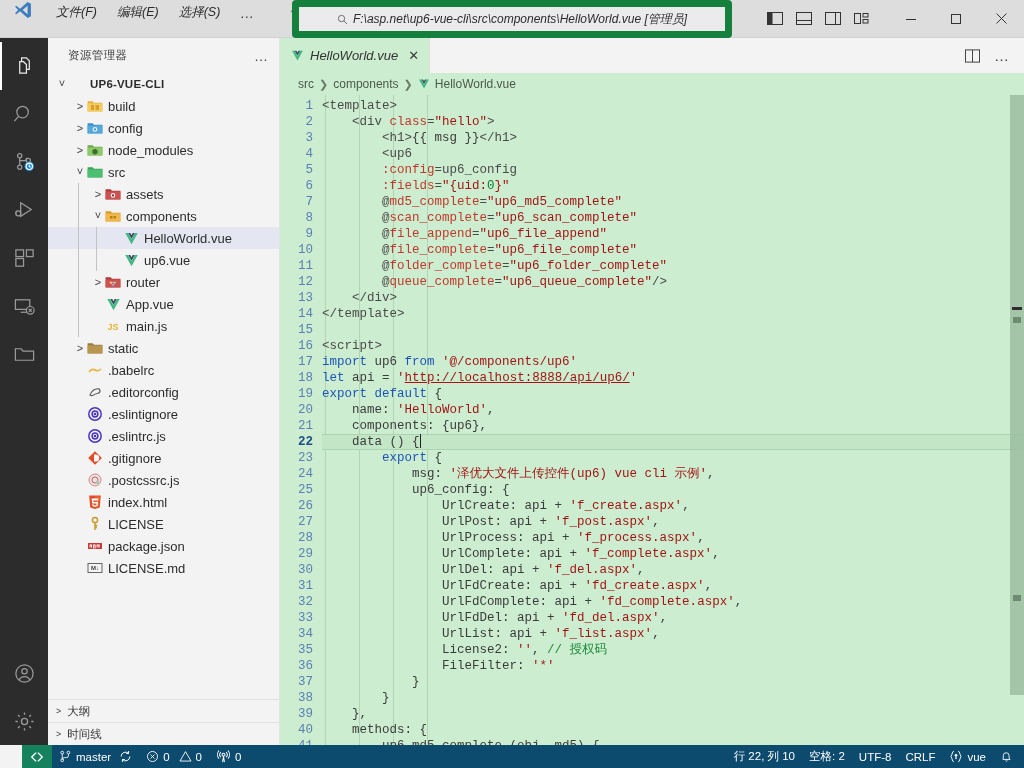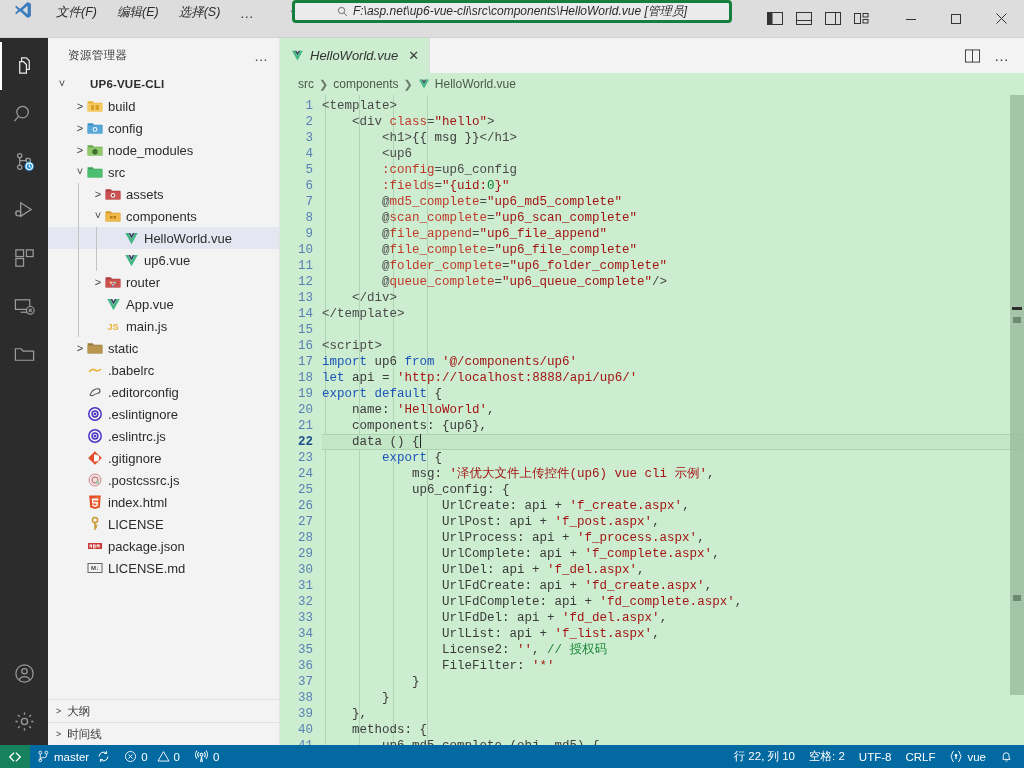--- a/index.html
+++ b/index.html
@@ -31,24 +31,24 @@
     padding: 4px 10px; cursor: default; white-space: nowrap;
   }
   .tb-dots { font-size: 14px; color: #3a3a3a; padding: 2px 10px; letter-spacing: 1px; }
 
   .tb-nav { display: flex; align-items: center; gap: 14px; margin-left: 22px; }
   .tb-arrow { color: #8c8c8c; font-size: 17px; line-height: 1; cursor: default; }
 
   .tb-search {
     position: absolute; left: 50%; transform: translateX(-50%);
     width: 440px; height: 23px;
-    background: #ebebeb; border: 3px solid #15803d; border-radius: 4px;
+    background: #ebebeb; border: 7px solid #15803d; border-radius: 4px;
     display: flex; align-items: center; justify-content: center; gap: 5px;
     font-size: 12px; color: #2b2b2b;
-    padding: 5px 8px; overflow: hidden; white-space: nowrap;
+    padding: 12px 8px; overflow: hidden; white-space: nowrap;
   }
   .tb-right {
     margin-left: auto; display: flex; align-items: center; height: 100%;
   }
   .tb-layout-icons { display: flex; align-items: center; gap: 12px; padding-right: 18px; }
   .tb-layout-icons .li { width: 17px; height: 15px; display:flex; align-items:center; justify-content:center; }
   .wc {
     width: 45px; height: 38px;
     display: flex; align-items: center; justify-content: center;
     color: #333; font-size: 13px;
@@ -149,36 +149,36 @@
   .cline.cur { background: #c3e6c7; box-shadow: inset 0 1px 0 #aad4af, inset 0 -1px 0 #aad4af; }
 
   .tok-tag { color: #4a4a4a; }
   .tok-attr { color: #c0392b; }
   .tok-str { color: #a31515; }
   .tok-kw { color: #1b55b9; }
   .tok-prop { color: #3b3b3b; }
   .tok-num { color: #0a7c2f; }
   .tok-cmt { color: #1e8b3b; }
   .tok-plain { color: #3b3b3b; }
-  .tok-link { color: #a31515; }
+  .tok-link { color: #a31515; text-decoration: underline; }
 
   .vline { position: absolute; top: 0; bottom: 0; width: 1px; background: #b0d4b4; }
   .caret { display: inline-block; width: 1px; height: 14px; background: #222; vertical-align: -3px; }
 
   .scrollbar-v {
     position: absolute; right: 0; top: 0; bottom: 0; width: 14px; background: transparent;
   }
   .scroll-thumb { position: absolute; right: 0; width: 14px; background: #9cbda0; opacity: .85; }
   .scroll-mark { position: absolute; right: 3px; width: 8px; height: 5px; background: #6f8a73; }
   .scroll-mark2 { position: absolute; right: 2px; width: 10px; height: 3px; background: #2d2d2d; }
 
   
   .statusbar {
     height: 23px; min-height: 23px; display: flex; align-items: center;
-    background: #0369a1; color: #ffffff; font-size: 11.5px;
+    background: #0c4a6e; color: #ffffff; font-size: 11.5px; margin-left: 22px;
   }
   .sb-remote {
     background: #16825d; height: 23px; display: flex; align-items: center;
     padding: 0 8px; color: #fff;
   }
   .st-item { display: flex; align-items: center; gap: 4px; padding: 0 7px; height: 23px; white-space: nowrap; }
   .st-right { margin-left: auto; display: flex; align-items: center; padding-right: 4px; }
 
   svg { display: block; }
 </style>

